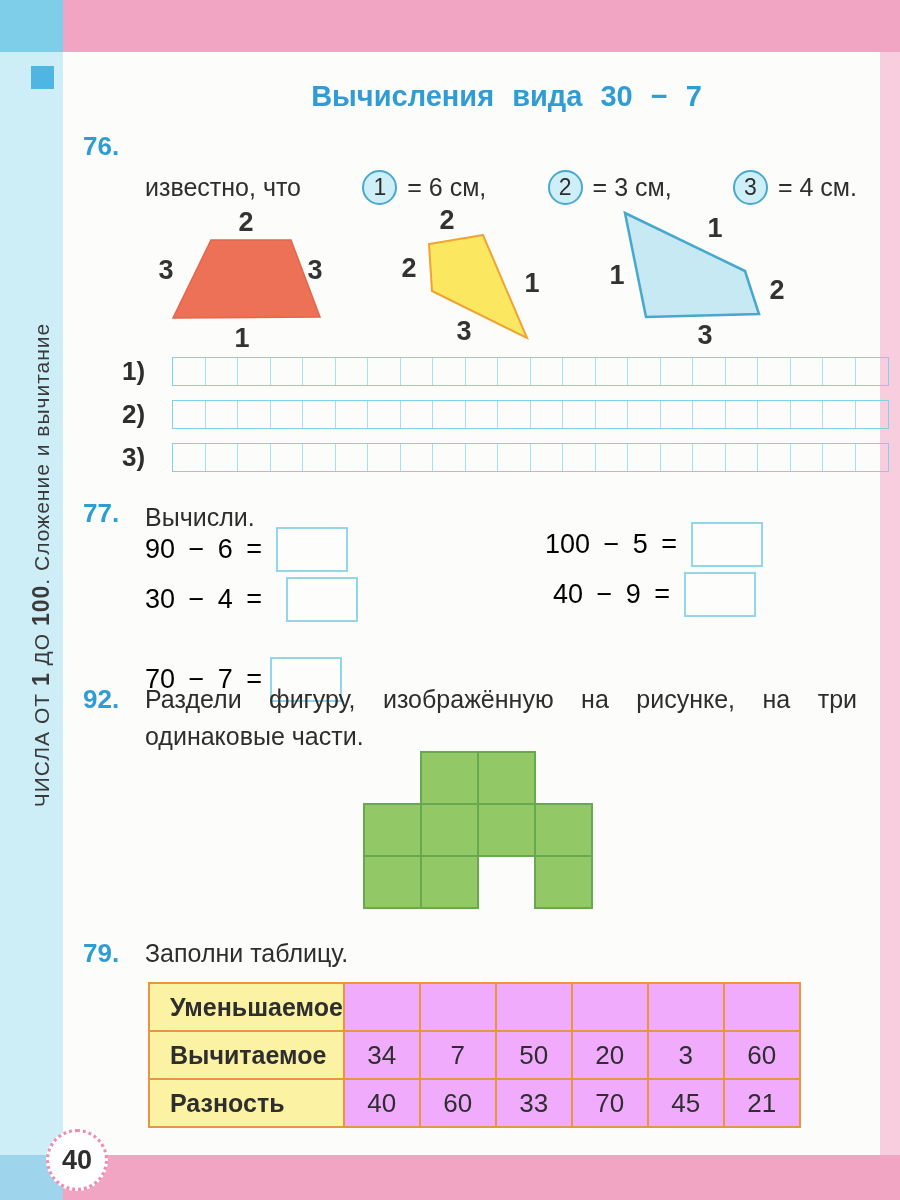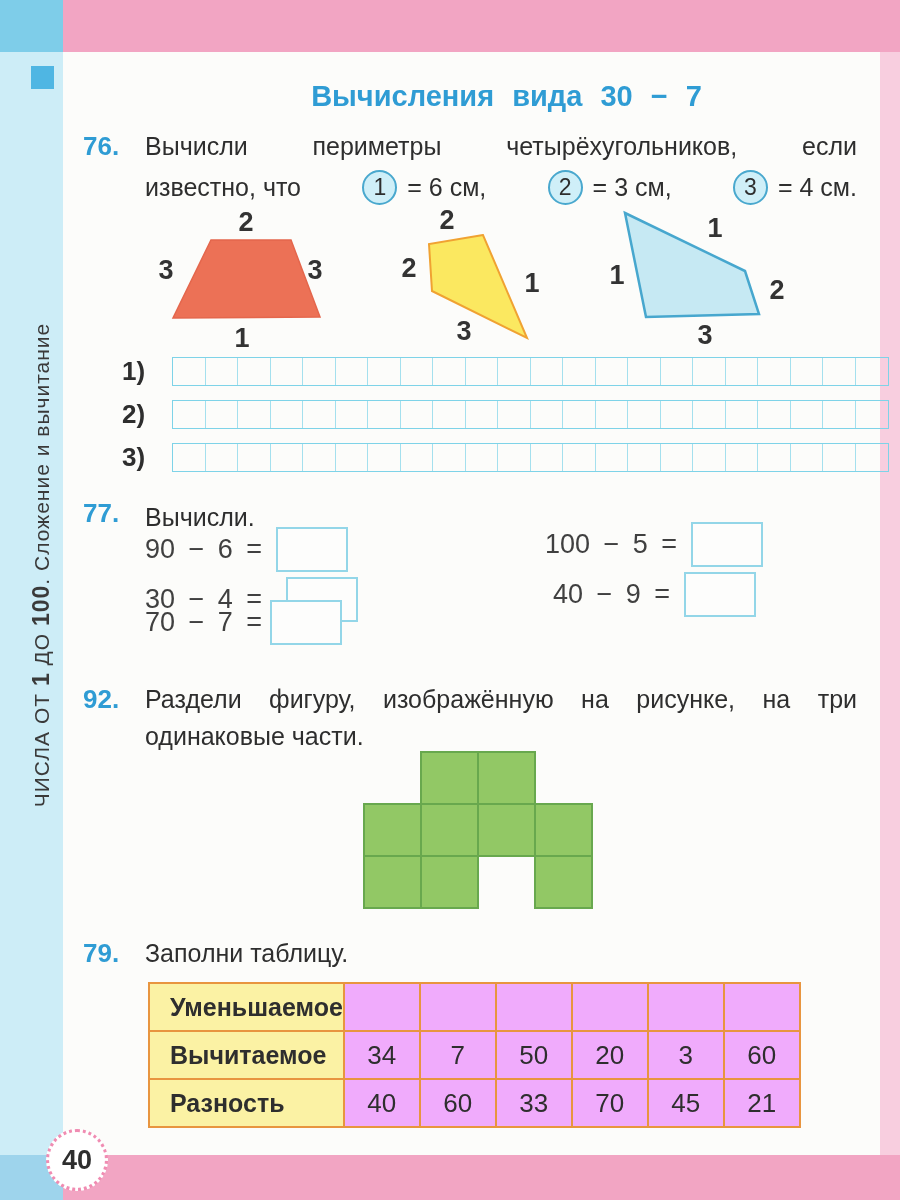--- a/index.html
+++ b/index.html
@@ -40,21 +40,21 @@
   .shape-label { position:absolute; transform:translate(-50%,-50%); font-size:27px;
                  font-weight:bold; color:#333; }
 
   .answer-row { position:absolute; display:flex; align-items:center; }
   .answer-row .rlabel { width:50px; font-size:26px; font-weight:bold; color:#2e2e2e; }
   .answer-grid { display:flex; border:1px solid #7ed3e8; }
   .answer-grid .cell { width:32.5px; height:27px; border-right:1px solid #a4e0ee; }
   .answer-grid .cell:last-child { border-right:none; }
 
   .eq-row { position:absolute; display:flex; align-items:center; gap:14px; }
-  .eq-label { font-size:27px; color:#404040; word-spacing:6px; text-align:right; }
+  .eq-label { font-size:27px; color:#000000; word-spacing:6px; text-align:right; }
   .eq-box { width:72px; height:45px; border:2px solid #93d6e8; background:#fdfdfc; }
 
   .figure-svg { position:absolute; left:362px; top:750px; }
 
   .sub-table { position:absolute; left:148px; top:982px; border-collapse:collapse;
                border:2px solid #1d4ed8; }
   .sub-table td { border:2px solid #e8953f; font-size:25px; color:#2e2e2e; }
   .sub-table td.hdr { width:190px; background:#fbf2a4; padding-left:20px; font-weight:bold;
                       height:48px; }
   .sub-table td.val { width:76px; text-align:center; background:#f0abfc; font-size:26px; }
@@ -72,21 +72,20 @@
   <div class="strip-bottom"></div>
   <div class="sidebar-square"></div>
   <div class="sidebar-label"><span>ЧИСЛА ОТ </span><b>1</b><span> ДО </span><b>100</b><span>. Сложение и вычитание</span></div>
   <div class="page-badge">
     <span>40</span>
   </div>
 
   <div class="title">Вычисления вида 30 − 7</div>
 
   <div class="pnum" style="top:131px;">76.</div>
-  <div class="btxt justify p76-line1">Вычисли периметры четырёхугольников, если</div>
   <div class="p76-line2">
     <span class="btxt">известно, что</span>
     <span class="given">
       <span class="circle-num">1</span>
       <span class="btxt">= 6 см,</span>
     </span>
     <span class="given">
       <span class="circle-num">2</span>
       <span class="btxt">= 3 см,</span>
     </span>
@@ -202,21 +201,21 @@
   <div class="btxt" style="position:absolute; left:145px; top:503px;">Вычисли.</div>
 
   <div class="eq-row" style="left:145px; top:527px;">
     <span class="eq-label" style="min-width:112px;">90 − 6 =</span>
     <span class="eq-box"></span>
   </div>
   <div class="eq-row" style="left:145px; top:577px;gap:24px;">
     <span class="eq-label" style="min-width:112px;">30 − 4 =</span>
     <span class="eq-box"></span>
   </div>
-  <div class="eq-row" style="left:145px; top:600px;gap:8px;">
+  <div class="eq-row" style="left:145px; top:657px;gap:8px;">
     <span class="eq-label" style="min-width:112px;">70 − 7 =</span>
     <span class="eq-box"></span>
   </div>
   <div class="eq-row" style="left:545px; top:522px;">
     <span class="eq-label" style="min-width:125px;">100 − 5 =</span>
     <span class="eq-box"></span>
   </div>
   <div class="eq-row" style="left:545px; top:572px;">
     <span class="eq-label" style="min-width:125px;">40 − 9 =</span>
     <span class="eq-box"></span>

